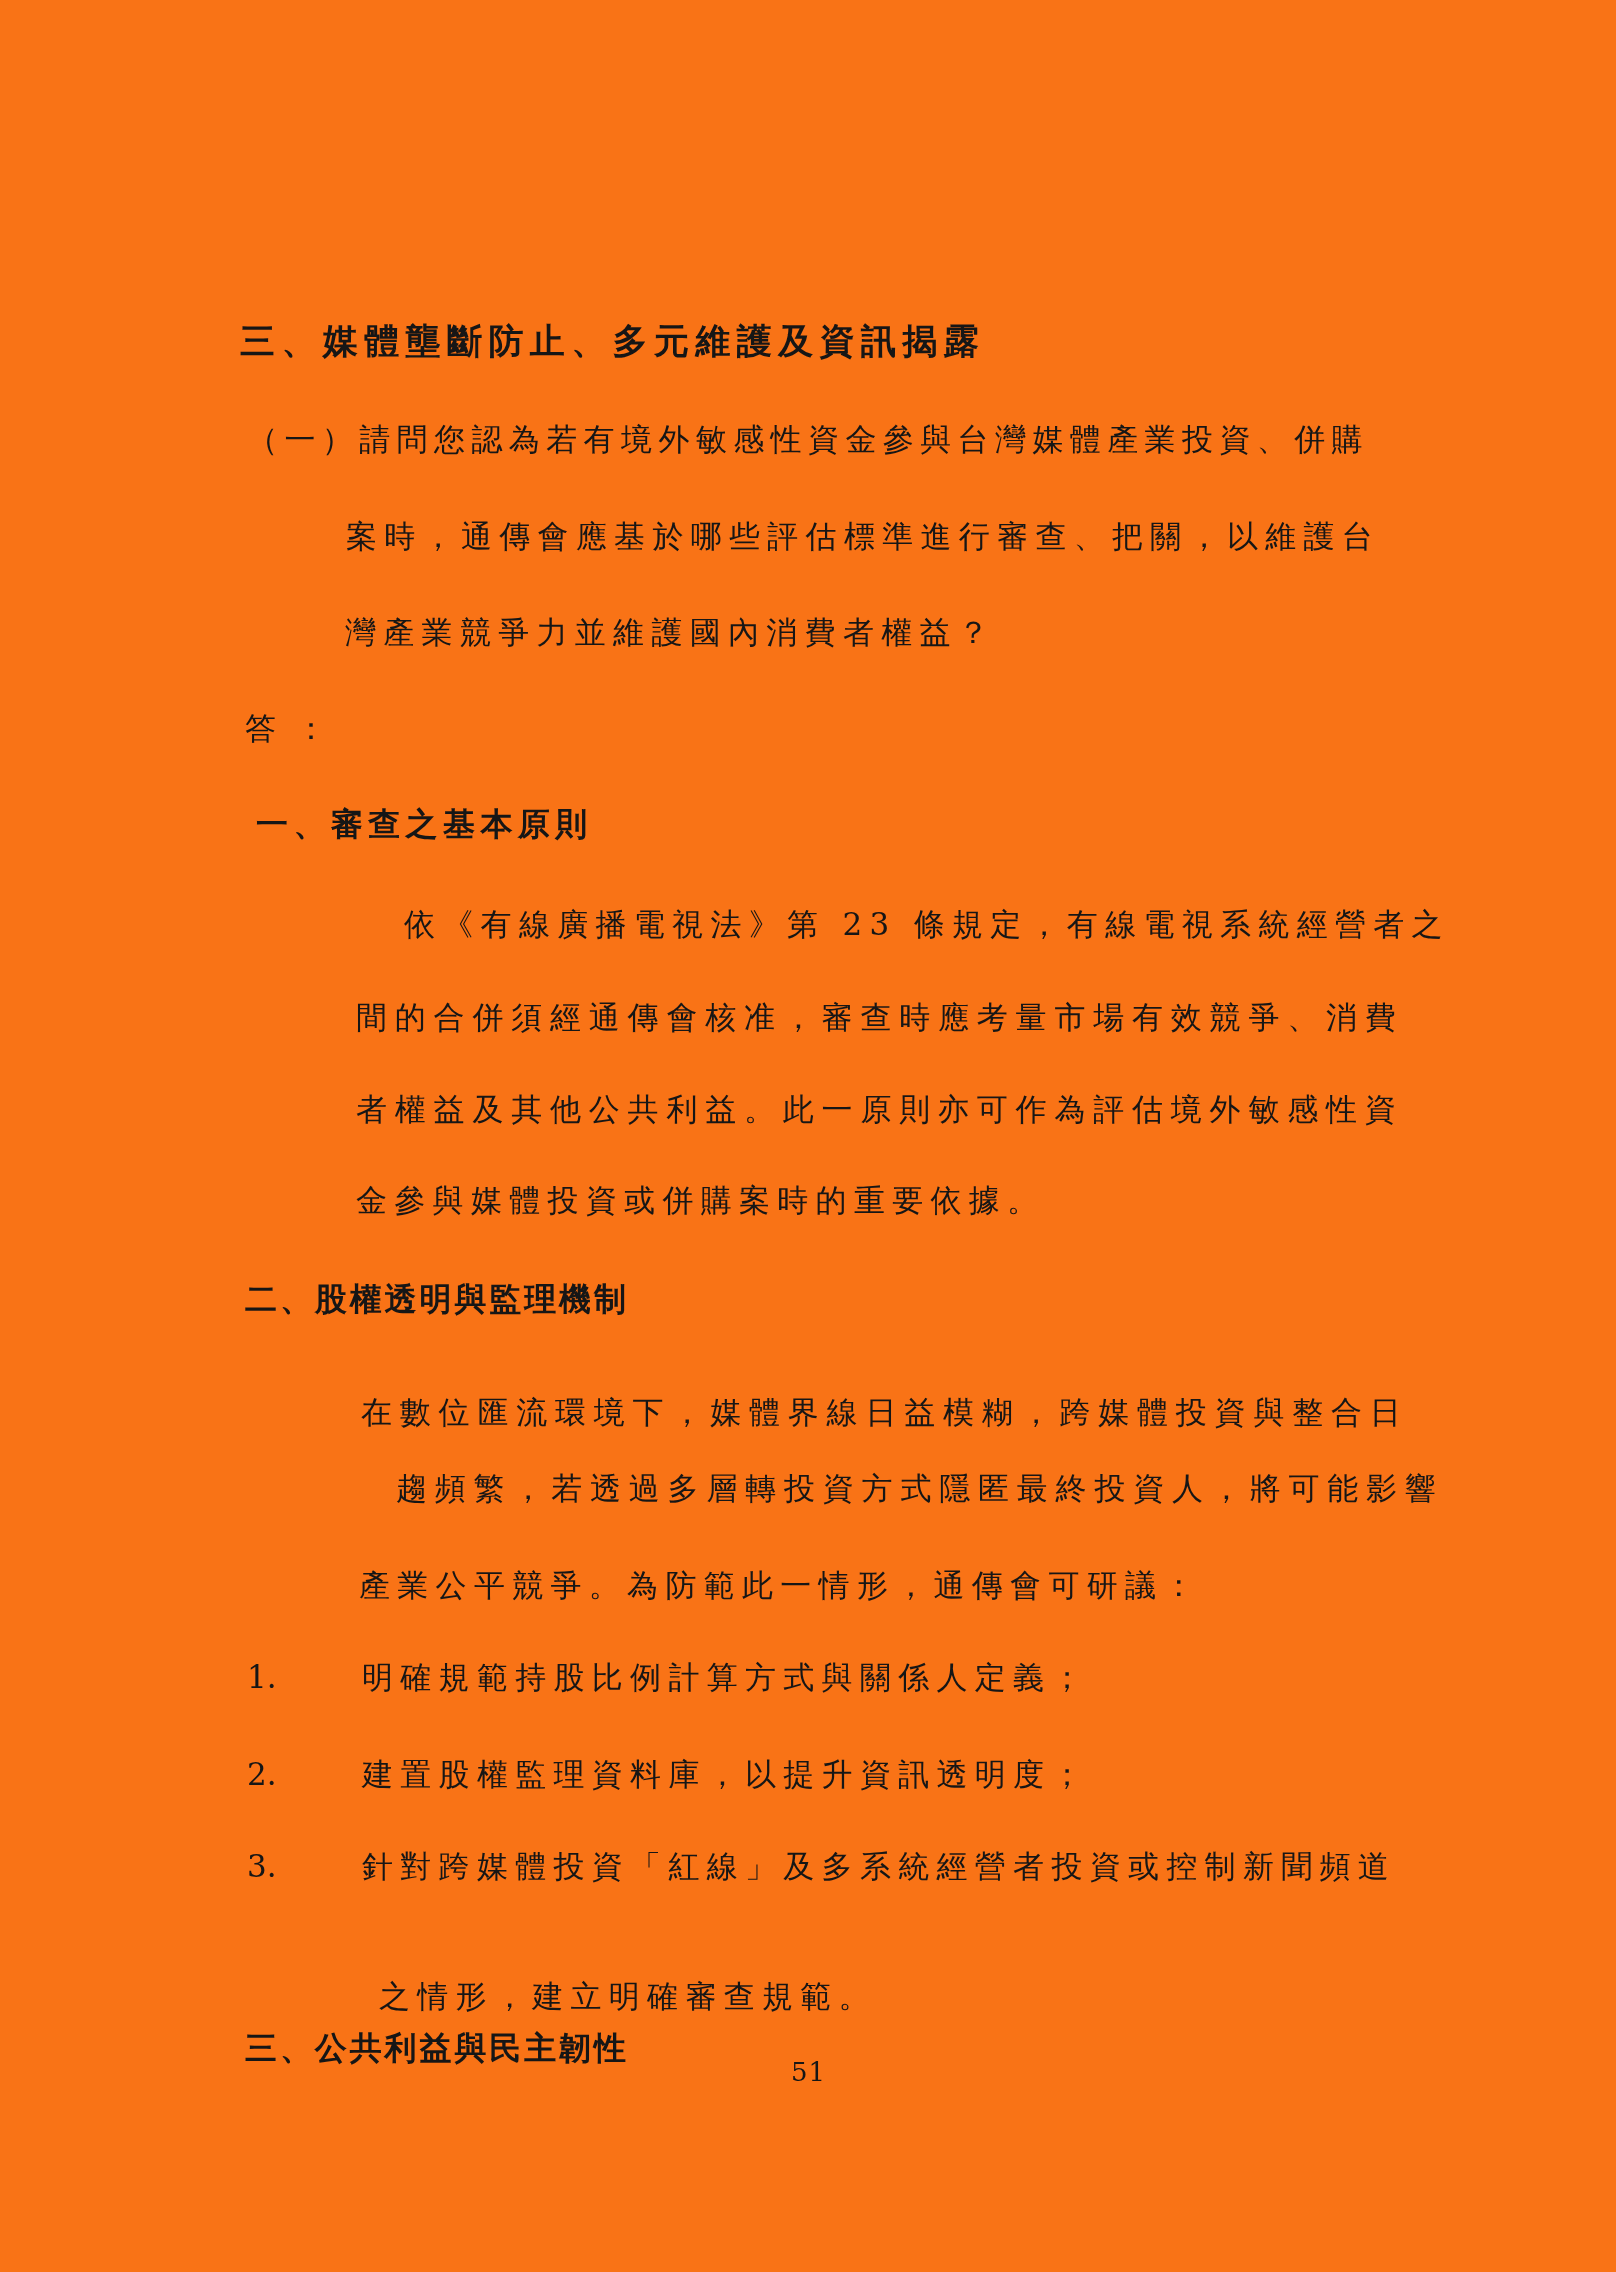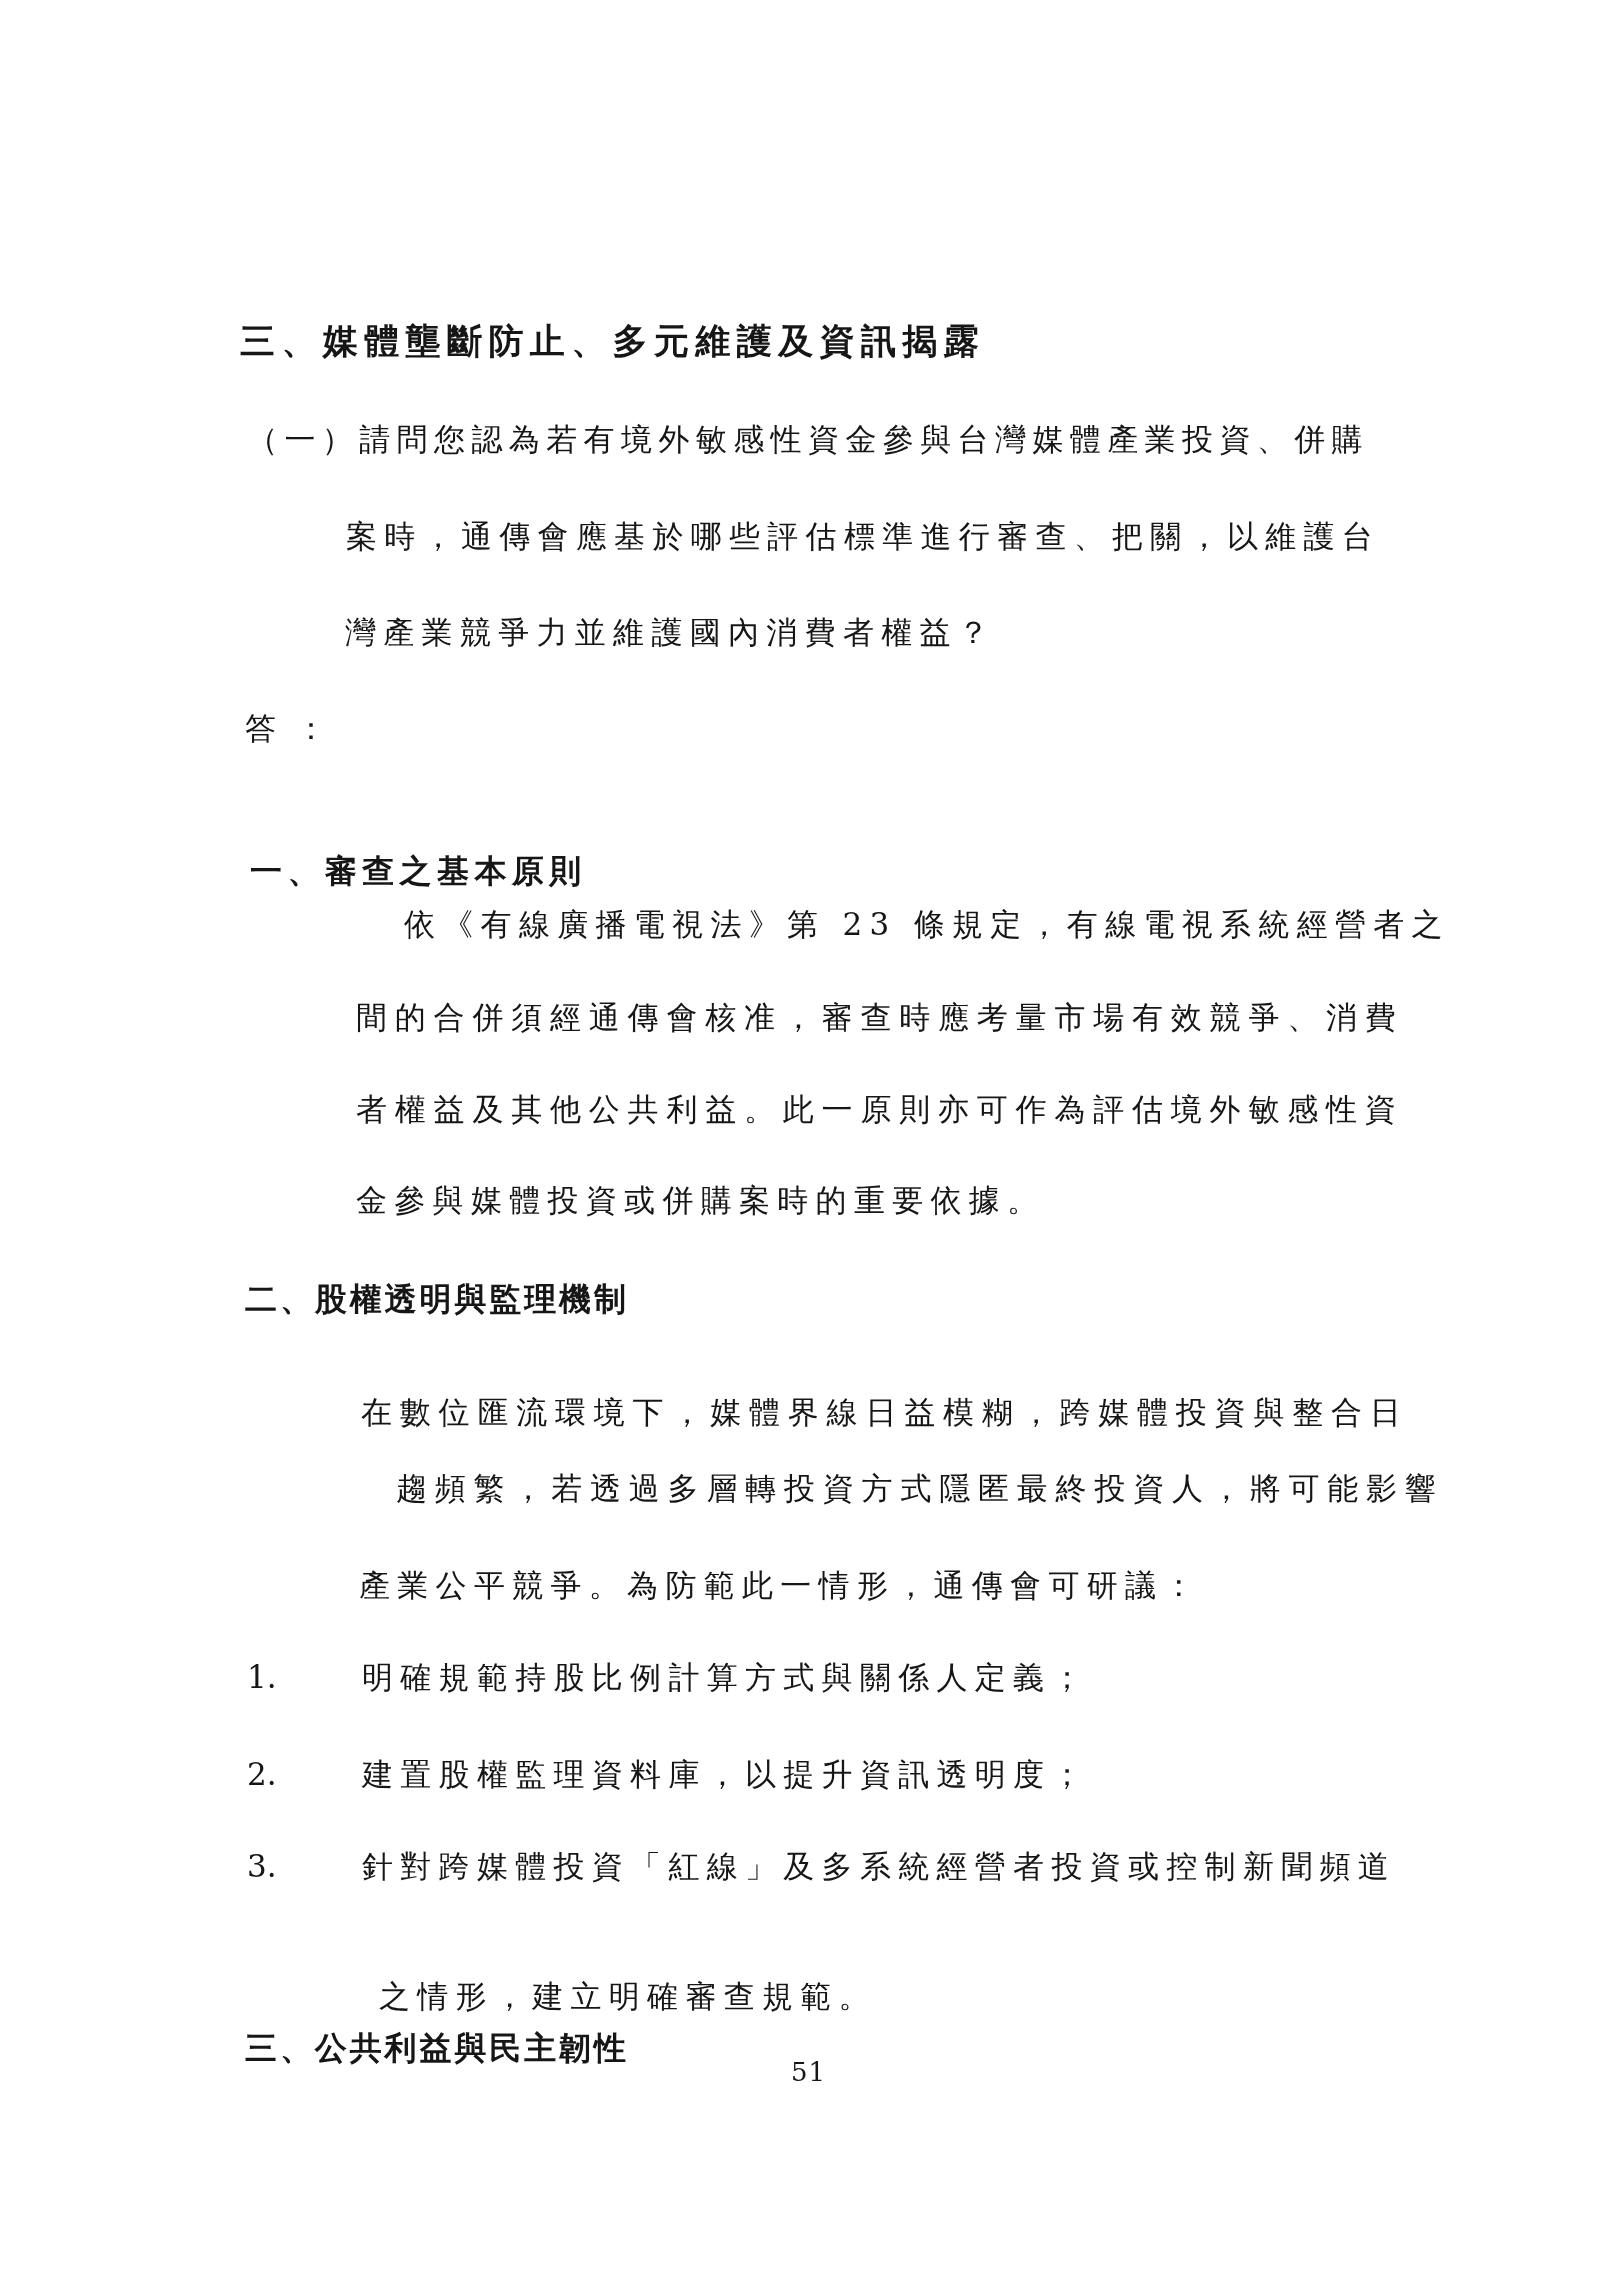--- a/index.html
+++ b/index.html
@@ -5,21 +5,21 @@
   html, body {
     margin: 0;
     padding: 0;
     background: #e8e8e8;
   }
   .page {
     position: relative;
     width: 1617px;
     height: 2273px;
     margin: 0 auto;
-    background: #ffffff;
+    background: #f97316;
     font-family: "DejaVu Serif", serif;
     color: #161616;
     overflow: hidden;
   }
   .line {
     position: absolute;
     white-space: nowrap;
     font-size: 31px;
     line-height: 1;
     letter-spacing: 7.3px;
@@ -31,21 +31,21 @@
 
   
   .pos-q1             { top: 424px;  left: 247px; letter-spacing: 6.4px; }
   .pos-q2             { top: 521px; left: 346px; }
   .pos-q3             { top: 617px; left: 345px; }
 
   
   .pos-answer         { top: 713px; left: 245px; letter-spacing: 19.6px; }
 
   
-  .pos-s1-heading     { top: 808px; left: 250px; font-size: 32px; letter-spacing: 5.4px; margin-top: 47px; }
+  .pos-s1-heading     { top: 808px; left: 256px; font-size: 32px; letter-spacing: 5.4px; }
   .pos-s1-l1          { top: 909px; left: 356px; margin-left: 48px; }
   .pos-s1-l2          { top: 1002px; left: 356px; letter-spacing: 7.8px; }
   .pos-s1-l3          { top: 1094px; left: 356px; letter-spacing: 7.8px; }
   .pos-s1-l4          { top: 1185px; left: 356px; }
 
   
   .pos-s2-heading     { top: 1283px; left: 245px; font-size: 32px; letter-spacing: 2.9px; }
   .pos-s2-l1          { top: 1381px; left: 361px; letter-spacing: 7.8px; margin-top: 16px; }
   .pos-s2-l2          { top: 1473px; left: 359px; letter-spacing: 7.8px; margin-left: 37px; }
   .pos-s2-l3          { top: 1570px; left: 359px; }

